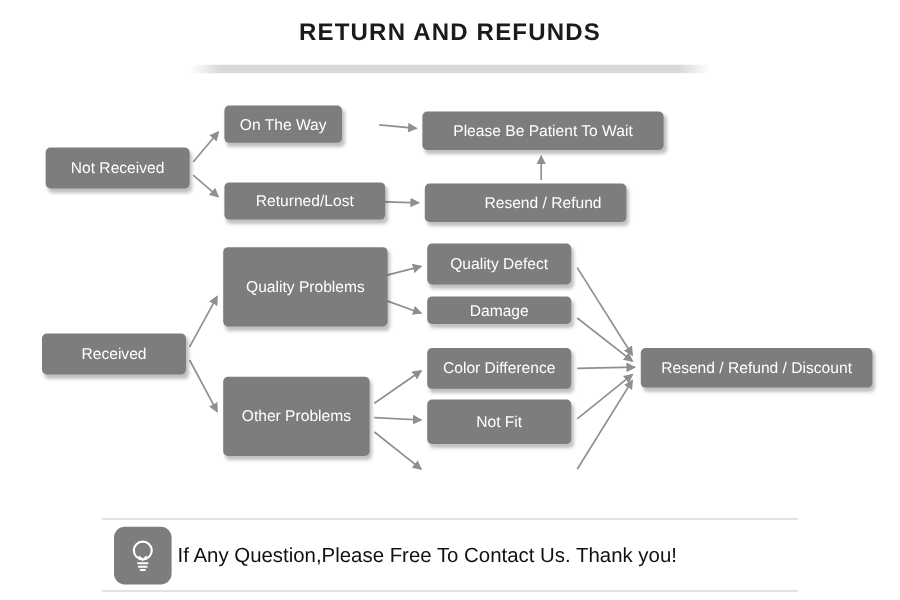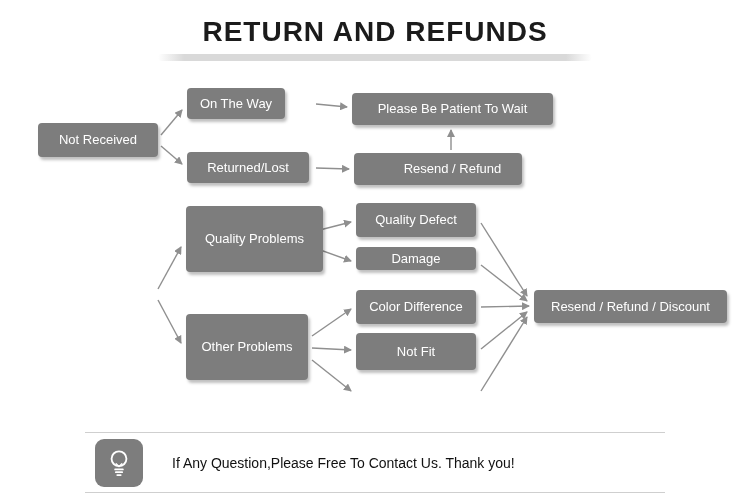--- a/index.html
+++ b/index.html
@@ -2,35 +2,35 @@
 <html><head>
 <meta charset="utf-8">
 <style>
   html,body{margin:0;padding:0;background:#ffffff;}
   .canvas{
     position:relative;width:750px;height:500px;background:#ffffff;
     font-family:"Liberation Sans",sans-serif;overflow:hidden;
   }
   .page-title{
     position:absolute;top:16px;left:0;width:750px;text-align:center;
-    font-size:28px;font-weight:600;letter-spacing:1px;color:#1b1b1b;
+    font-size:20px;font-weight:600;letter-spacing:1px;color:#1b1b1b;
   }
   .title-underline{
     position:absolute;top:54px;left:158px;width:434px;height:7px;border-radius:4px;
     background:linear-gradient(90deg,rgba(216,216,216,0) 0%,#d9d9d9 6%,#d9d9d9 94%,rgba(216,216,216,0) 100%);
   }
   .node{
     position:absolute;background:#7d7d7d;color:#ffffff;border-radius:4px;
     display:flex;align-items:center;justify-content:center;text-align:center;
     font-size:13px;line-height:1.2;box-shadow:2px 3px 3px rgba(0,0,0,0.25);
     padding:0 4px;box-sizing:border-box;
   }
   #node-not-received{left:38px;top:123px;width:120px;height:34px;}
   #node-on-the-way{left:187px;top:88px;width:98px;height:31px;}
-  #node-returned-lost{left:187px;top:152px;width:122px;height:31px;}
+  #node-returned-lost{left:187px;top:152px;width:134px;height:31px;}
   #node-please-wait{left:352px;top:93px;width:201px;height:32px;}
   #node-resend-refund{left:354px;top:153px;width:168px;height:32px;padding-left:33px;}
   #node-received{left:35px;top:278px;width:120px;height:34px;}
   #node-quality-problems{left:186px;top:206px;width:137px;height:66px;}
   #node-other-problems{left:186px;top:314px;width:122px;height:66px;}
   #node-quality-defect{left:356px;top:203px;width:120px;height:34px;}
   #node-damage{left:356px;top:247px;width:120px;height:23px;}
   #node-color-difference{left:356px;top:290px;width:120px;height:34px;}
   #node-not-fit{left:356px;top:333px;width:120px;height:37px;}
   #node-wrong-delivery{left:356px;top:376px;width:120px;height:34px;}
@@ -38,22 +38,22 @@
   .arrows{position:absolute;left:0;top:0;width:750px;height:500px;pointer-events:none;}
   .arrows line{stroke:#8f8f8f;stroke-width:1.4;}
   .footer-line{position:absolute;left:85px;width:580px;height:0;border-top:1px solid #cfcfcf;}
   #footer-line-top{top:432px;}
   #footer-line-bottom{top:492px;}
   .bulb-badge{
     position:absolute;left:95px;top:439px;width:48px;height:48px;border-radius:9px;
     background:#7d7d7d;display:flex;align-items:center;justify-content:center;
   }
   .footer-message{
-    position:absolute;left:172px;top:439px;height:48px;display:flex;align-items:center;
-    font-size:14px;color:#111111;
+    position:absolute;left:148px;top:439px;height:48px;display:flex;align-items:center;
+    font-size:17px;color:#111111;
   }
 </style>
 </head>
 <body>
 
 <div class="canvas">
 
   <div class="page-title">RETURN AND REFUNDS</div>
   <div class="title-underline"></div>
 
@@ -80,20 +80,21 @@
     <line x1="481" y1="307" x2="529" y2="306" marker-end="url(#ah)"></line>
     <line x1="481" y1="349" x2="527" y2="312" marker-end="url(#ah)"></line>
     <line x1="481" y1="391" x2="527" y2="317" marker-end="url(#ah)"></line>
   </svg>
 
   <div class="node" id="node-not-received">Not Received</div>
   <div class="node" id="node-on-the-way">On The Way</div>
   <div class="node" id="node-returned-lost">Returned/Lost</div>
   <div class="node" id="node-please-wait">Please Be Patient To Wait</div>
   <div class="node" id="node-resend-refund">Resend / Refund</div>
+  <div class="node" id="node-received">Received</div>
   <div class="node" id="node-quality-problems">Quality Problems</div>
   <div class="node" id="node-other-problems">Other Problems</div>
   <div class="node" id="node-quality-defect">Quality Defect</div>
   <div class="node" id="node-damage">Damage</div>
   <div class="node" id="node-color-difference">Color Difference</div>
   <div class="node" id="node-not-fit">Not Fit</div>
   <div class="node" id="node-resend-refund-discount">Resend / Refund / Discount</div>
 
   <div class="footer-line" id="footer-line-top"></div>
 

